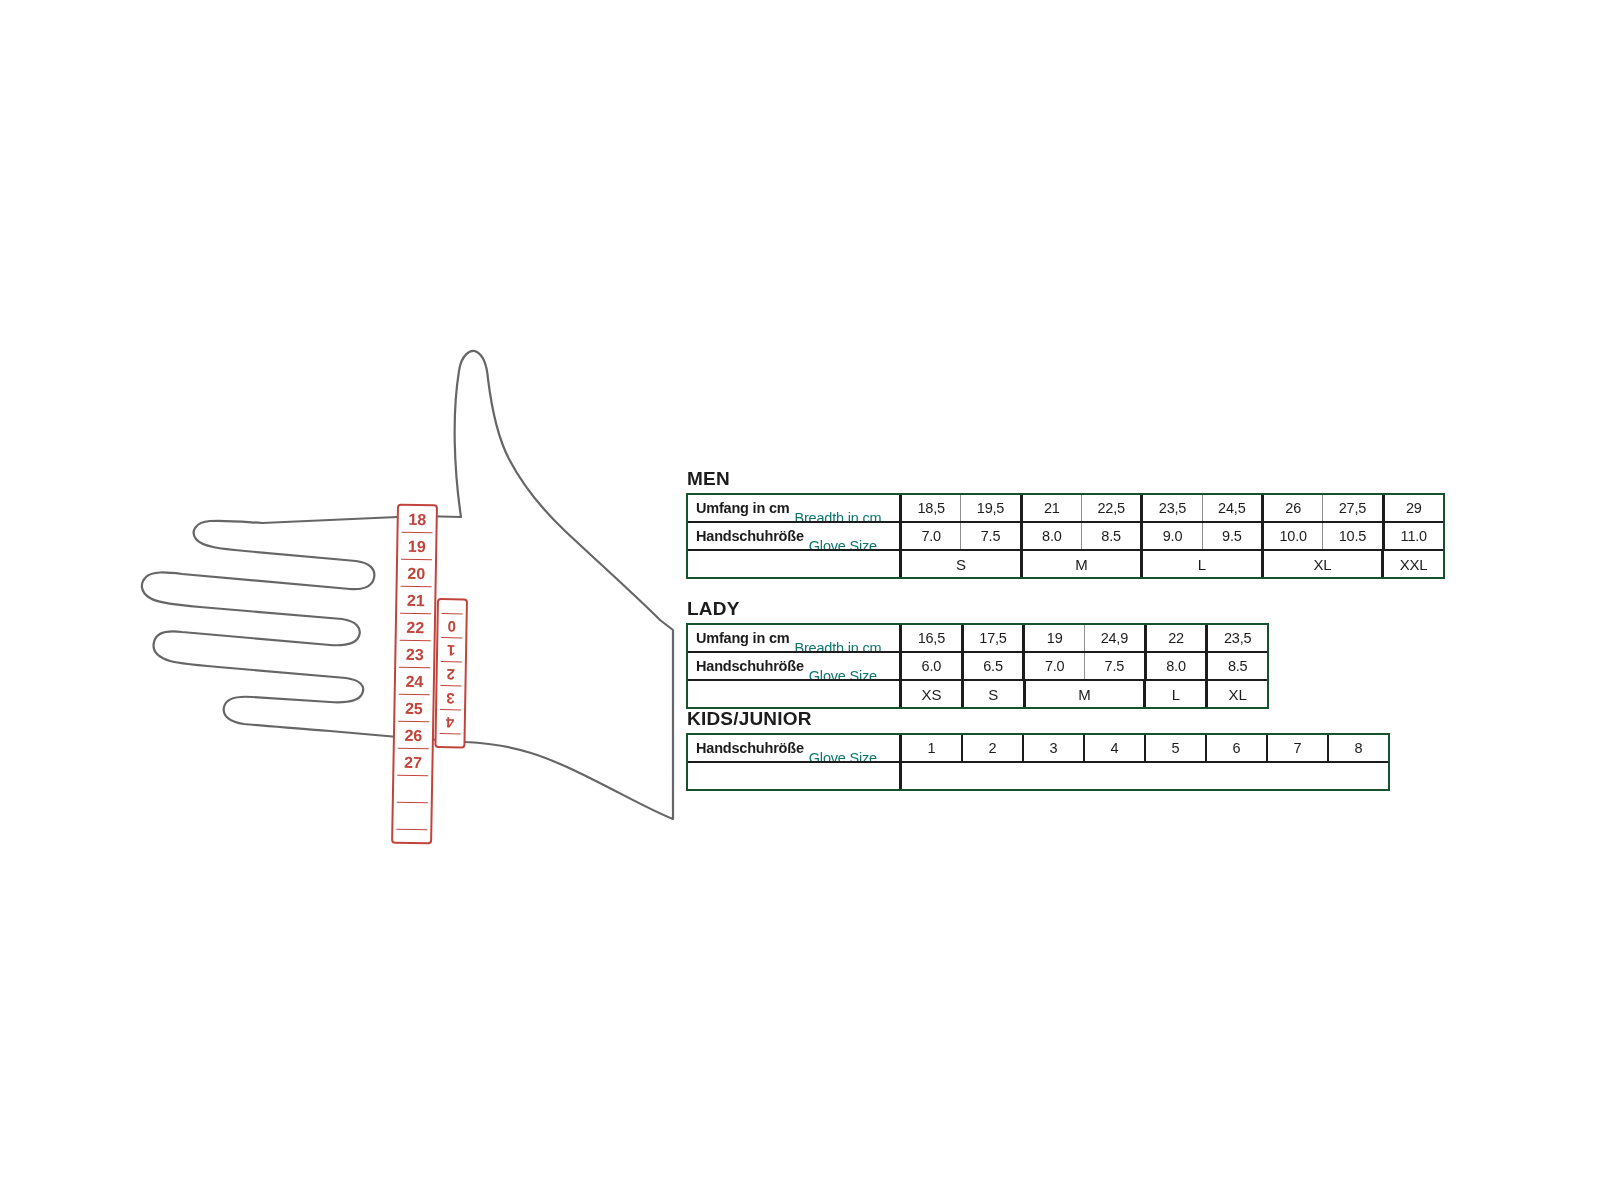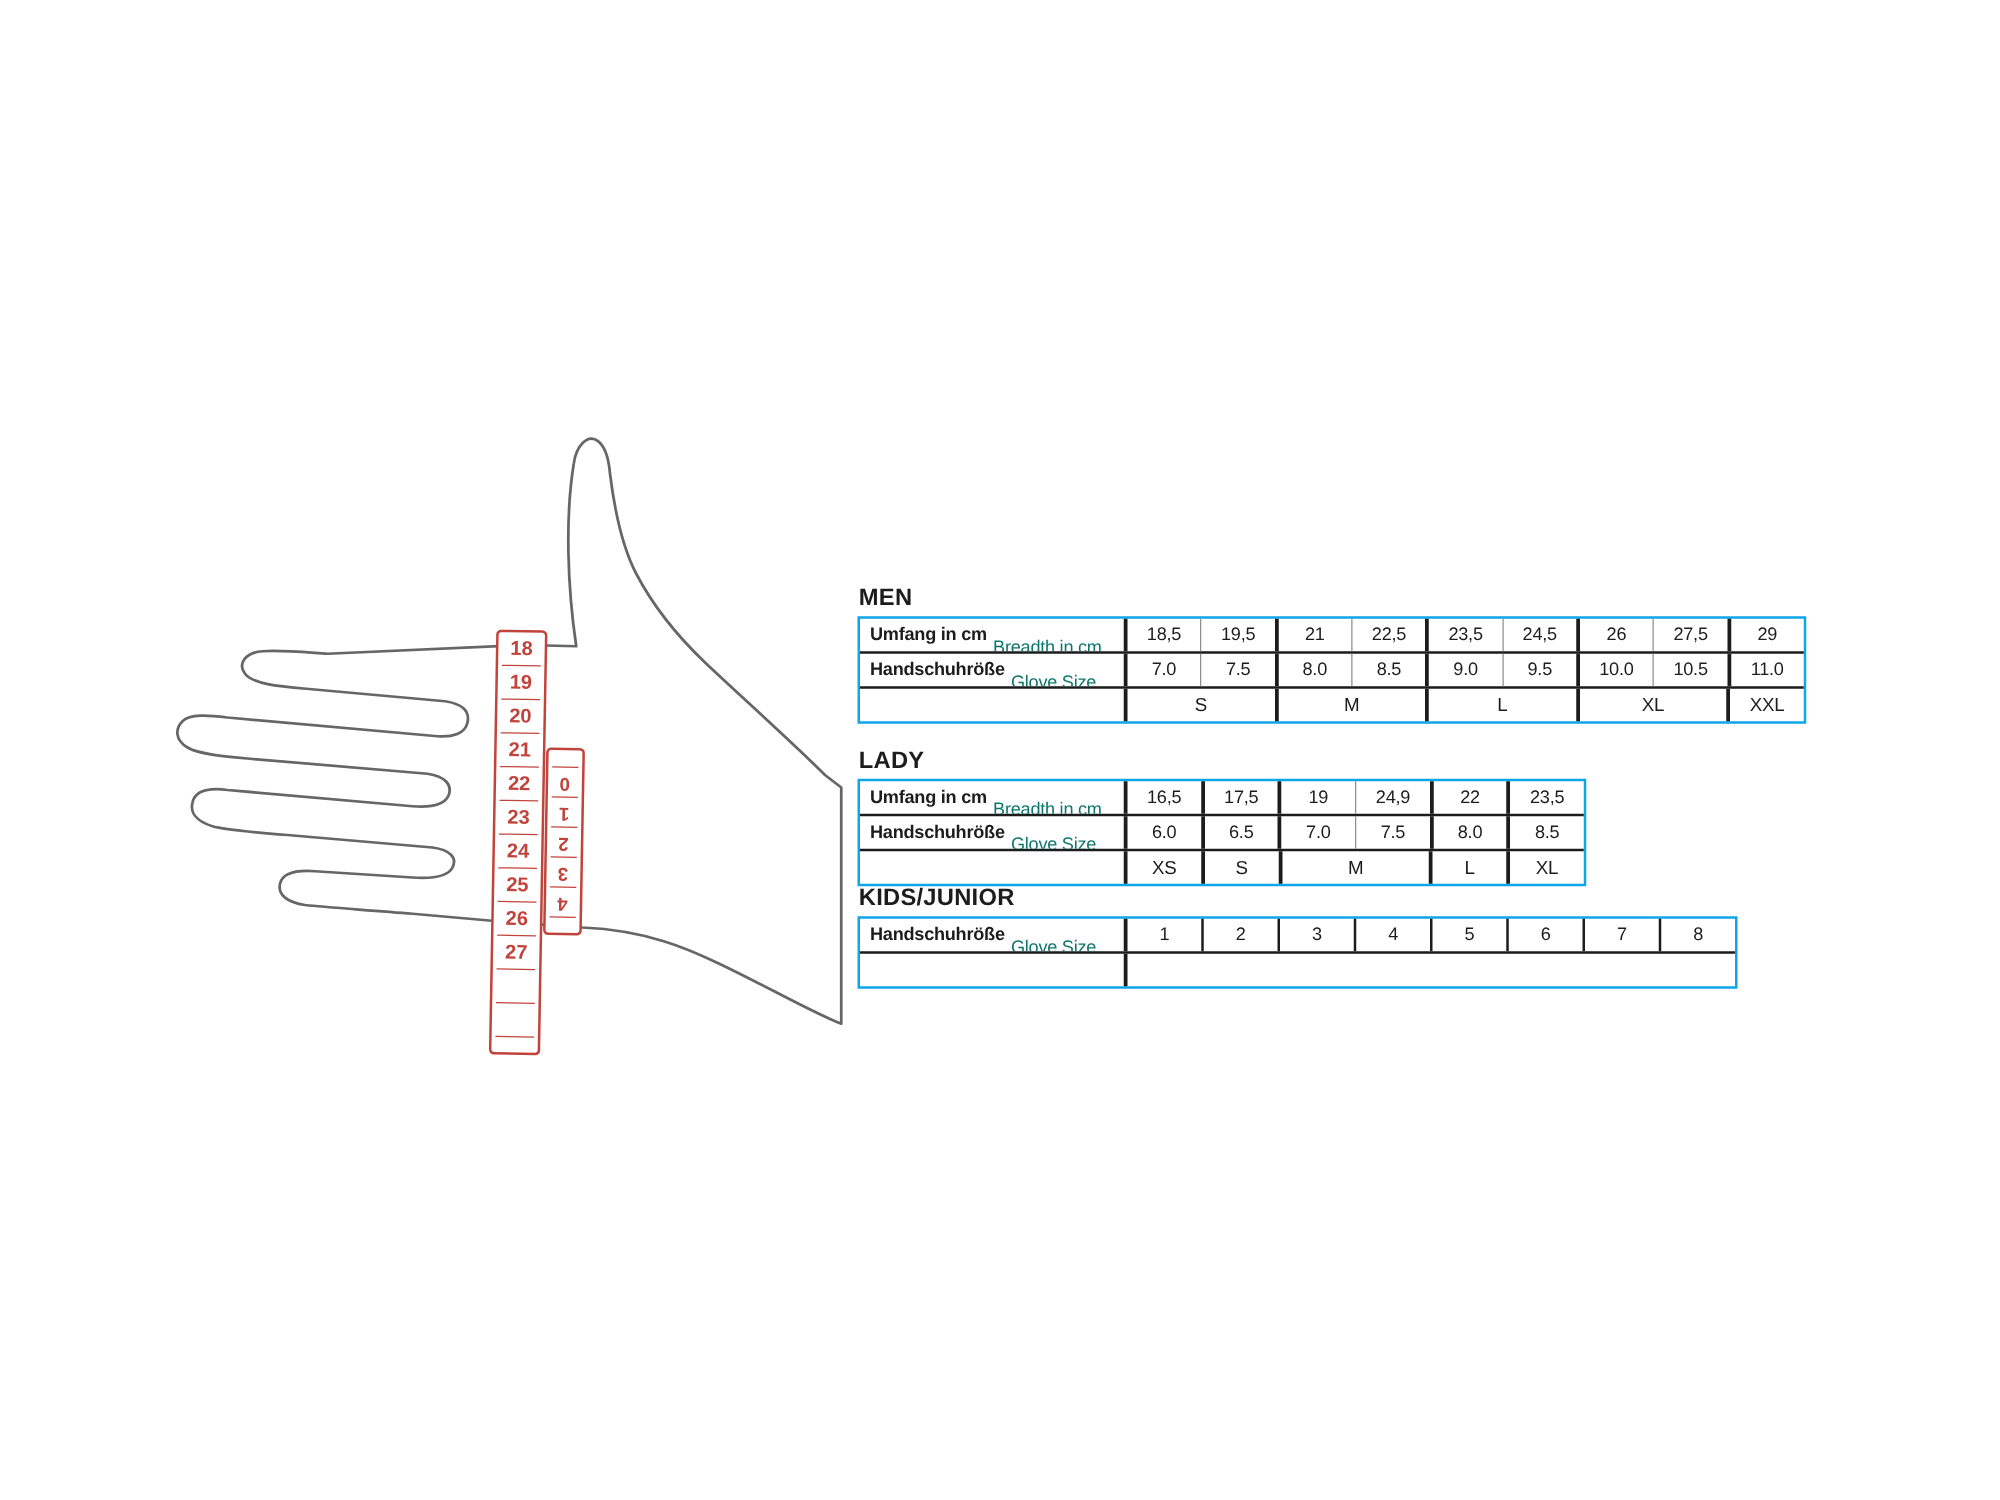--- a/index.html
+++ b/index.html
@@ -24,21 +24,21 @@
   .tape-cell.short{height:14px;}
   .tape-cell::after{content:"";position:absolute;left:3px;right:3px;bottom:0;
         border-bottom:1.5px solid #c1443c;}
   .tape-num{font-size:16px;font-weight:700;color:#c1443c;letter-spacing:0;}
   .tape-side .tape-num{display:block;transform:rotate(180deg);font-size:15px;}
 
   
   .table-block{position:absolute;}
   .tbl-title{margin:0 0 3px 1px;font-size:19px;line-height:22px;font-weight:700;
         letter-spacing:.2px;color:#1c1c1c;}
-  .tbl{border:2px solid #0ea5e9;background:#fff;box-sizing:border-box;}
+  .tbl{border:2px solid #14532d;background:#fff;box-sizing:border-box;}
   .t-row{display:flex;height:26px;}
   .t-row + .t-row{border-top:2px solid #1c1c1c;}
   .cell{box-sizing:border-box;display:flex;align-items:center;justify-content:center;
         font-size:14.5px;letter-spacing:-0.2px;}
   .label-cell{width:214px;flex:none;justify-content:flex-start;padding-left:8px;gap:5px;
         border-right:3px solid #1c1c1c;white-space:nowrap;overflow:hidden;}
   .label-de{font-weight:700;color:#1c1c1c;}
   .label-en{color:#0f766e;margin-top:20px;}
   .val-cell{flex:1;}
   .b-thin{border-left:1px solid #8f8f8f;}

